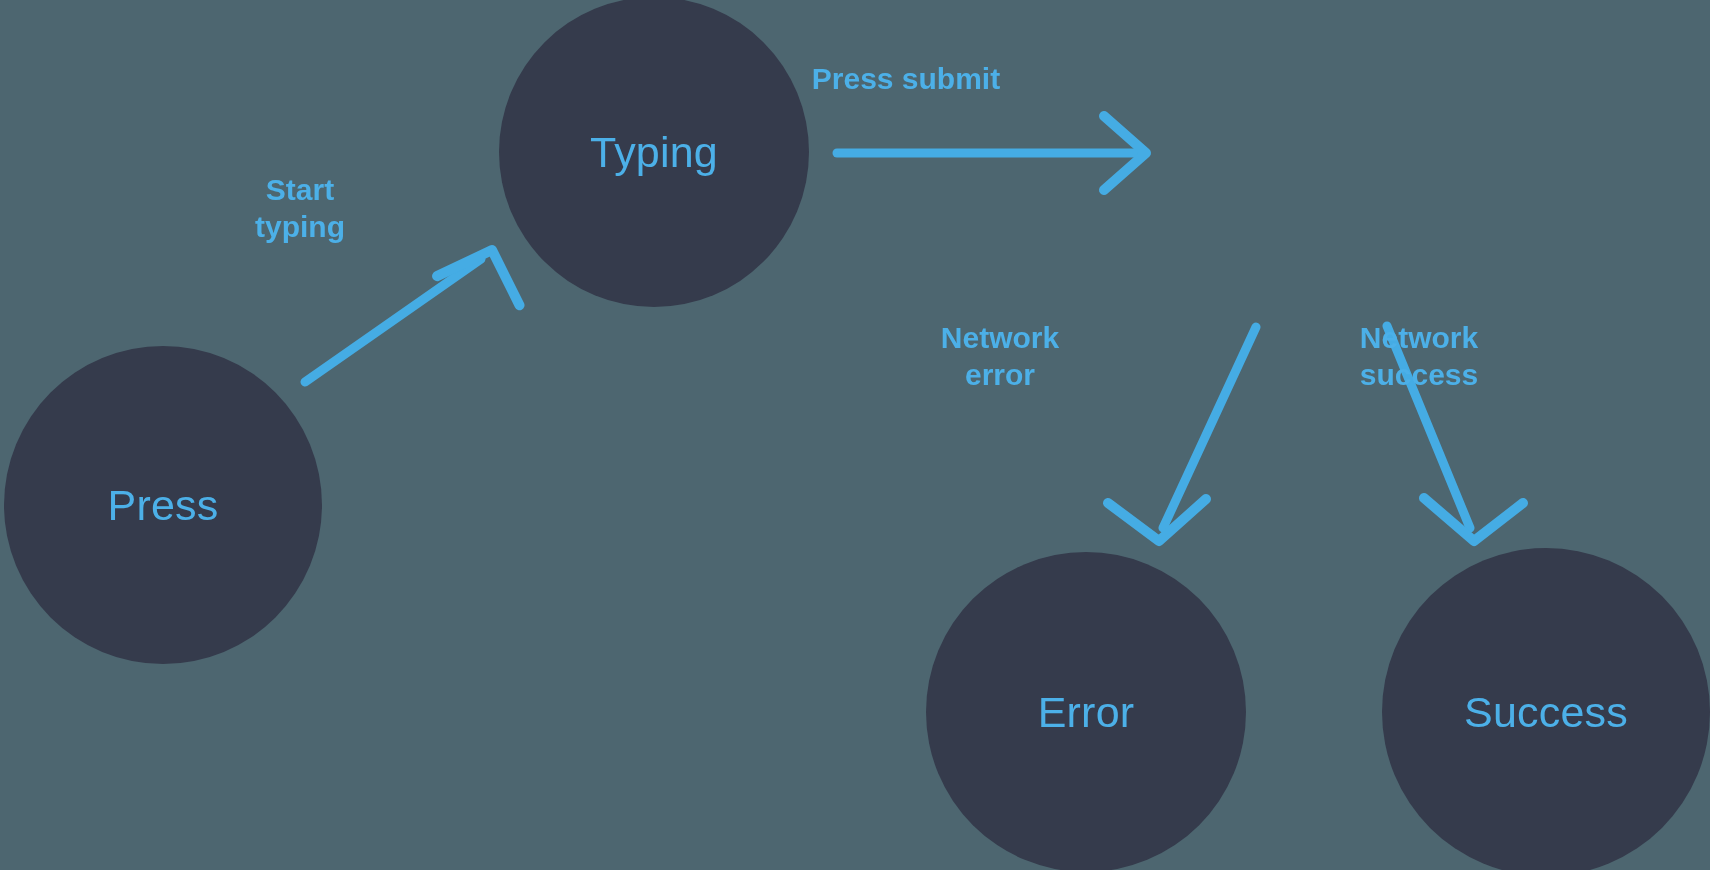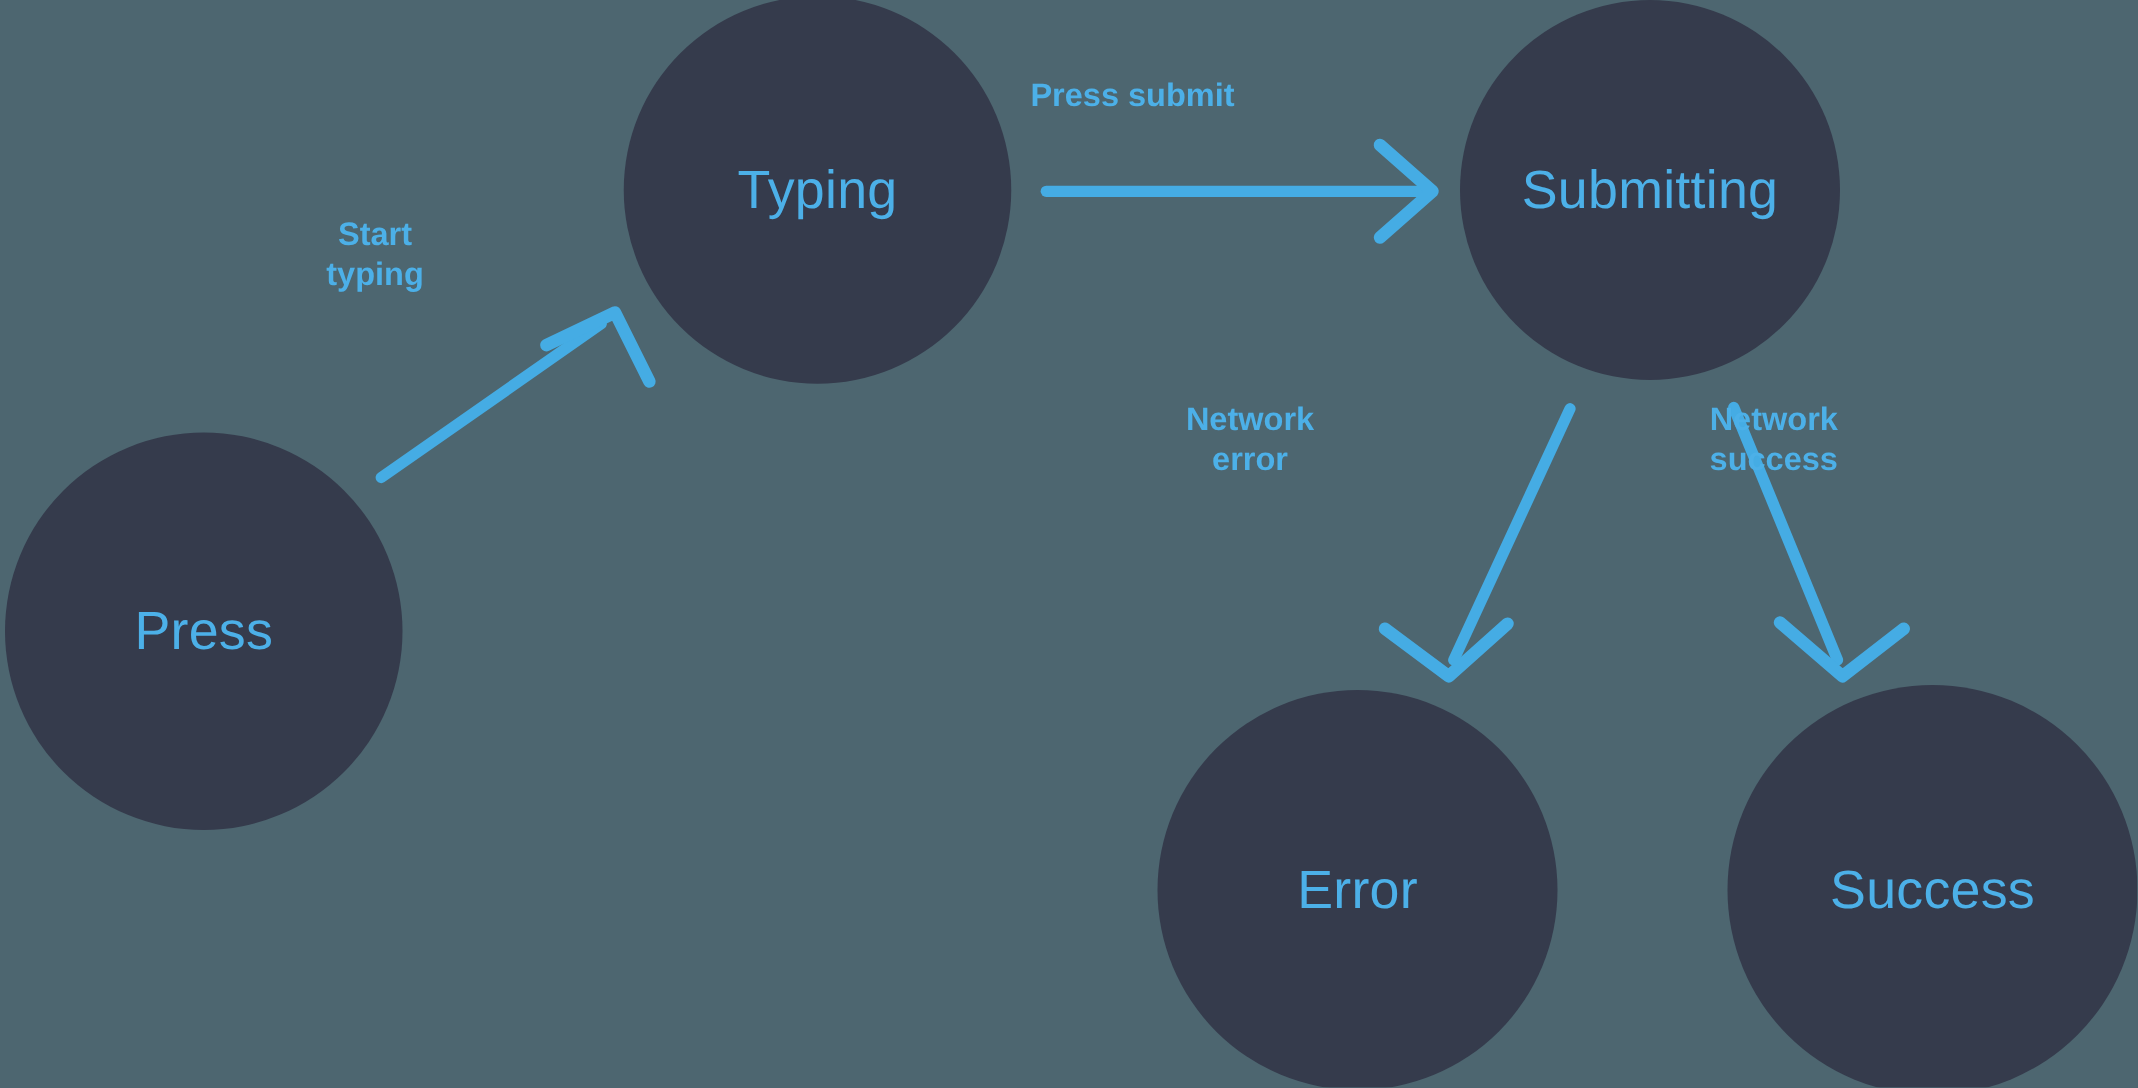--- a/index.html
+++ b/index.html
@@ -38,21 +38,21 @@
     font-weight: 400;
     letter-spacing: 0.2px;
     line-height: 1;
     text-align: center;
     white-space: nowrap;
     user-select: none;
   }
   .edge-label {
     position: absolute;
     color: #4cb0e8;
-    font-size: 26px;
+    font-size: 30px;
     font-weight: 700;
     line-height: 1.22;
     text-align: center;
     white-space: pre-line;
     user-select: none;
   }
 </style>
 </head>
 <body>
 
@@ -82,23 +82,20 @@
   </svg>
 
   <div class="state-node" style="left:4px; top:346px; width:318px; height:318px;">
     <span class="state-node-label">Press</span>
   </div>
 
   <div class="state-node" style="left:499px; top:-3px; width:310px; height:310px;">
     <span class="state-node-label">Typing</span>
   </div>
 
-  <div class="state-node" style="left:1168px; top:0px; width:304px; height:304px;">
-    <span class="state-node-label">Submitting</span>
-  </div>
 
   <div class="state-node" style="left:926px; top:552px; width:320px; height:320px;">
     <span class="state-node-label">Error</span>
   </div>
 
   <div class="state-node" style="left:1382px; top:548px; width:328px; height:328px;">
     <span class="state-node-label">Success</span>
   </div>
 
   <div class="edge-label" style="left:200px; top:172px; width:200px;">Start

